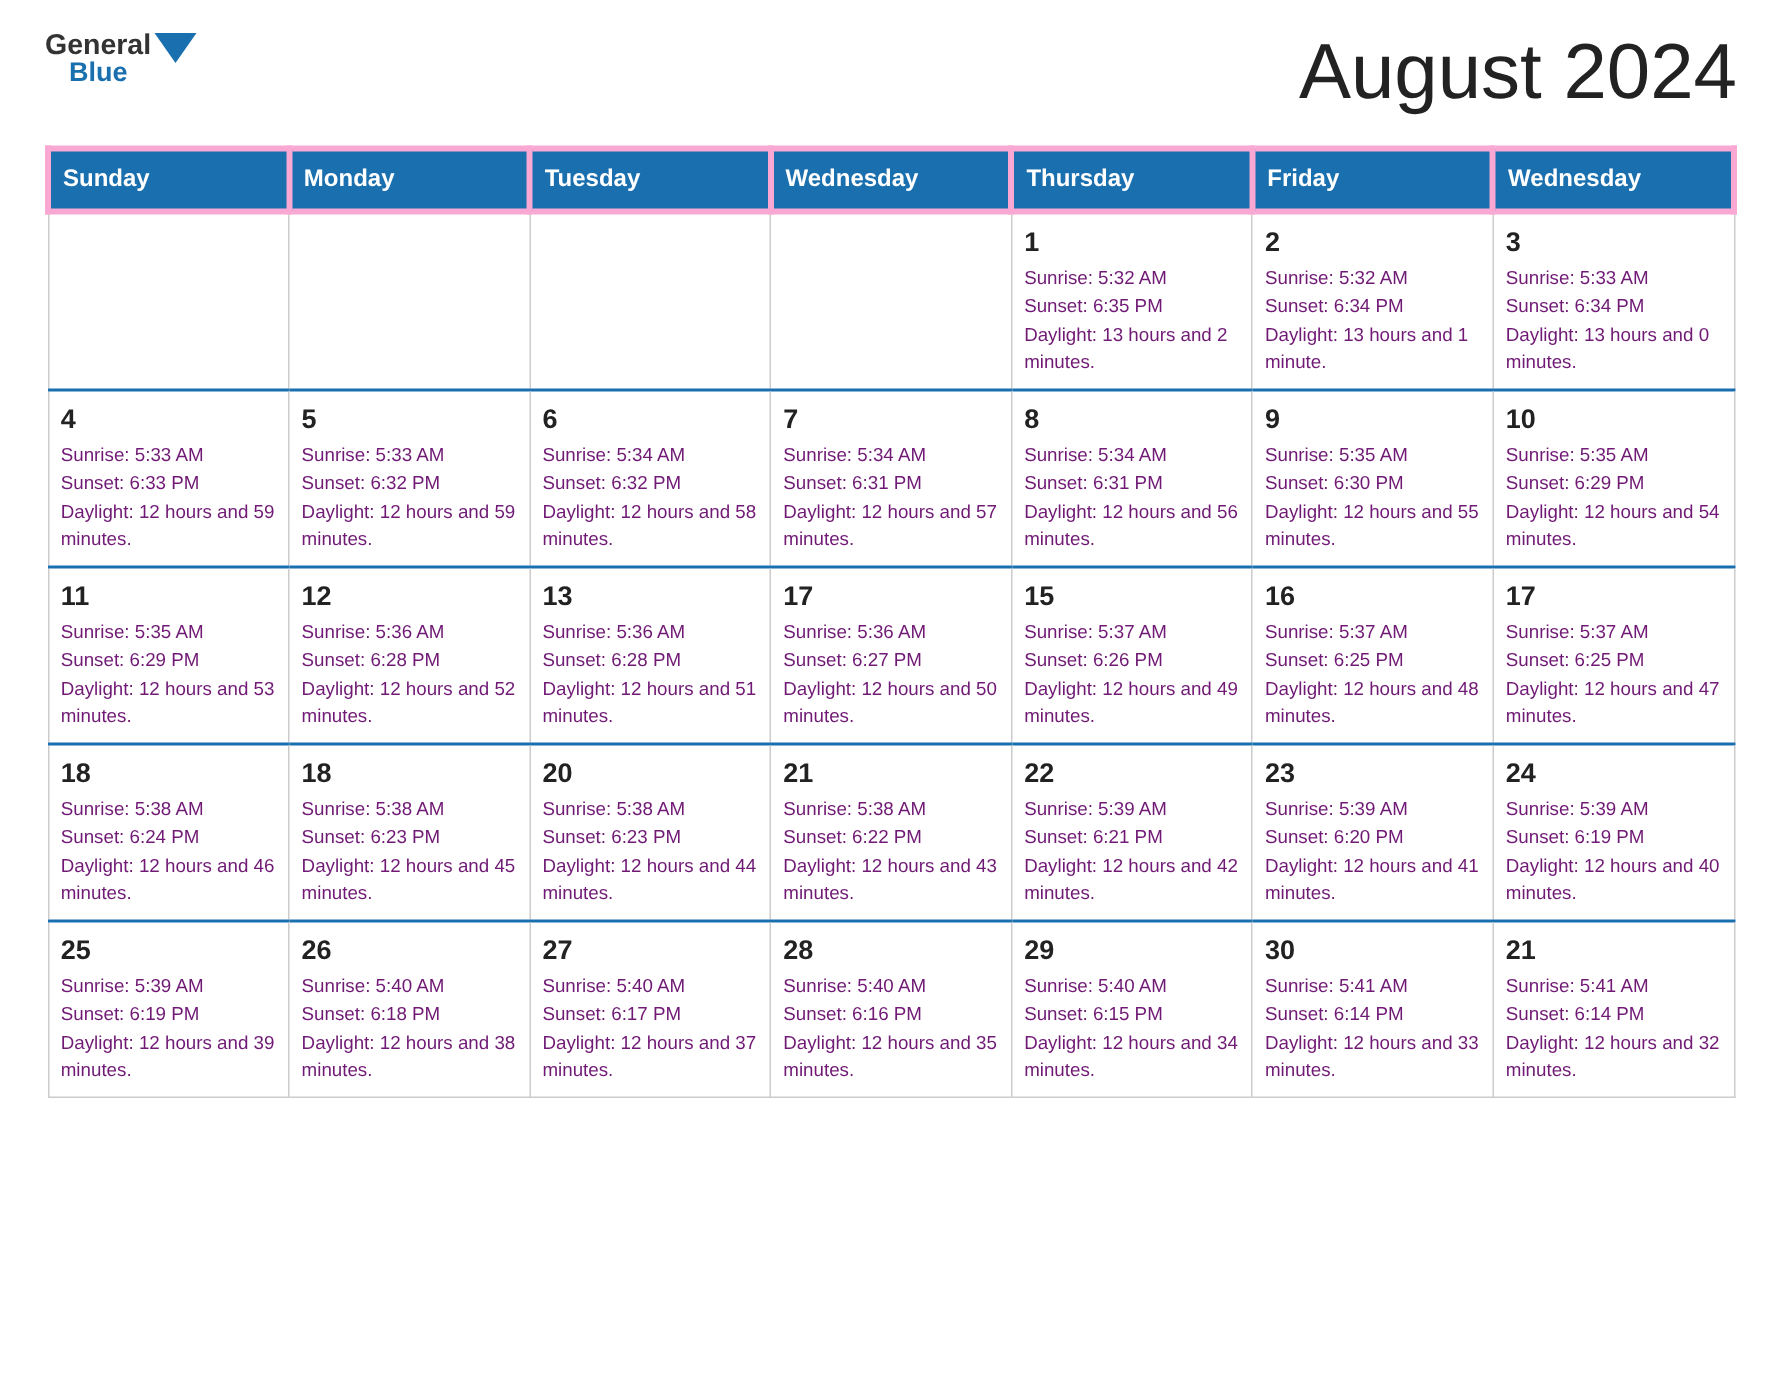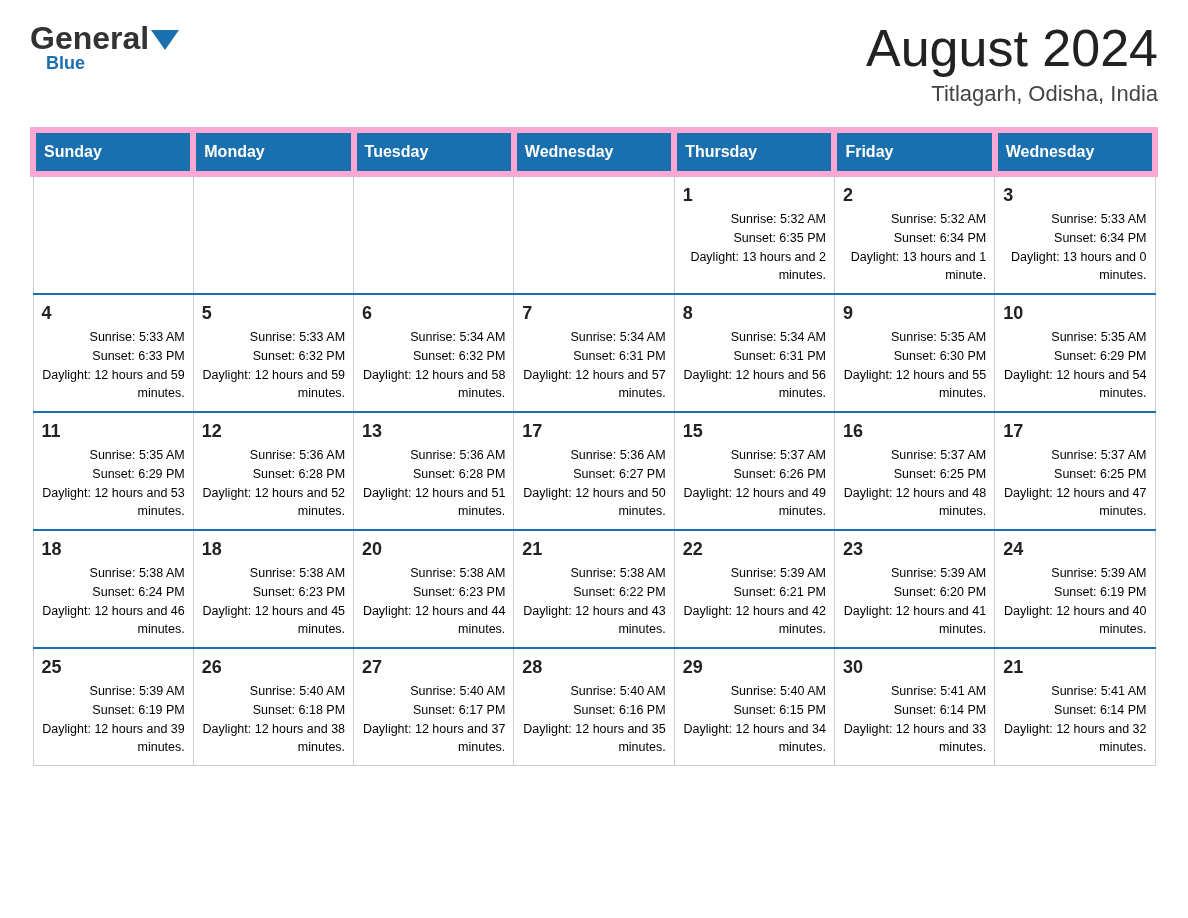--- a/index.html
+++ b/index.html
@@ -17,21 +17,21 @@
       margin-bottom: 20px;
     }
     .logo {
       display: flex;
       flex-direction: column;
       align-items: flex-start;
     }
     .logo-text {
       display: flex;
       align-items: center;
-      font-size: 32px;
+      font-size: 19px;
       font-weight: bold;
       color: #333;
     }
     .logo-general { color: #333; }
     .logo-triangle {
       width: 0;
       height: 0;
       border-left: 14px solid transparent;
       border-right: 14px solid transparent;
       border-top: 20px solid #1a6faf;
@@ -67,21 +67,21 @@
       border-collapse: collapse;
       table-layout: fixed;
     }
     thead th {
       background-color: #1a6faf;
       color: #fff;
       font-size: 16px;
       font-weight: bold;
       padding: 10px 8px;
       text-align: left;
-      border: 6px solid #f9a8d4;
+      border: 4px solid #f9a8d4;
     }
     tbody td {
       vertical-align: top;
       padding: 8px;
       border: 1px solid #ccc;
       border-top: 2px solid #1a6faf;
       font-size: 13px;
       color: #333;
       height: 110px;
     }
@@ -90,42 +90,40 @@
     }
     .day-number {
       font-size: 18px;
       font-weight: bold;
       color: #222;
       margin-bottom: 4px;
       display: block;
     }
     .day-info {
       font-size: 12.5px;
-      color: #000000;
+      color: #701a75;
       line-height: 1.5;
-      text-align: right;
     }
     .empty-cell {
       border-top: 2px solid #1a6faf;
     }
   </style>
 </head>
 <body>
 
 <div class="header">
   <div class="logo">
     <div class="logo-text">
       <span class="logo-general">General</span>
       <span class="logo-triangle"></span>
     </div>
     <div class="logo-underline">Blue</div>
   </div>
   <div class="title-block">
     <h1>August 2024</h1>
-    <h2>Titlagarh, Odisha, India</h2>
   </div>
 </div>
 
 <table>
   <thead>
     <tr>
       <th>Sunday</th>
       <th>Monday</th>
       <th>Tuesday</th>
       <th>Wednesday</th>

